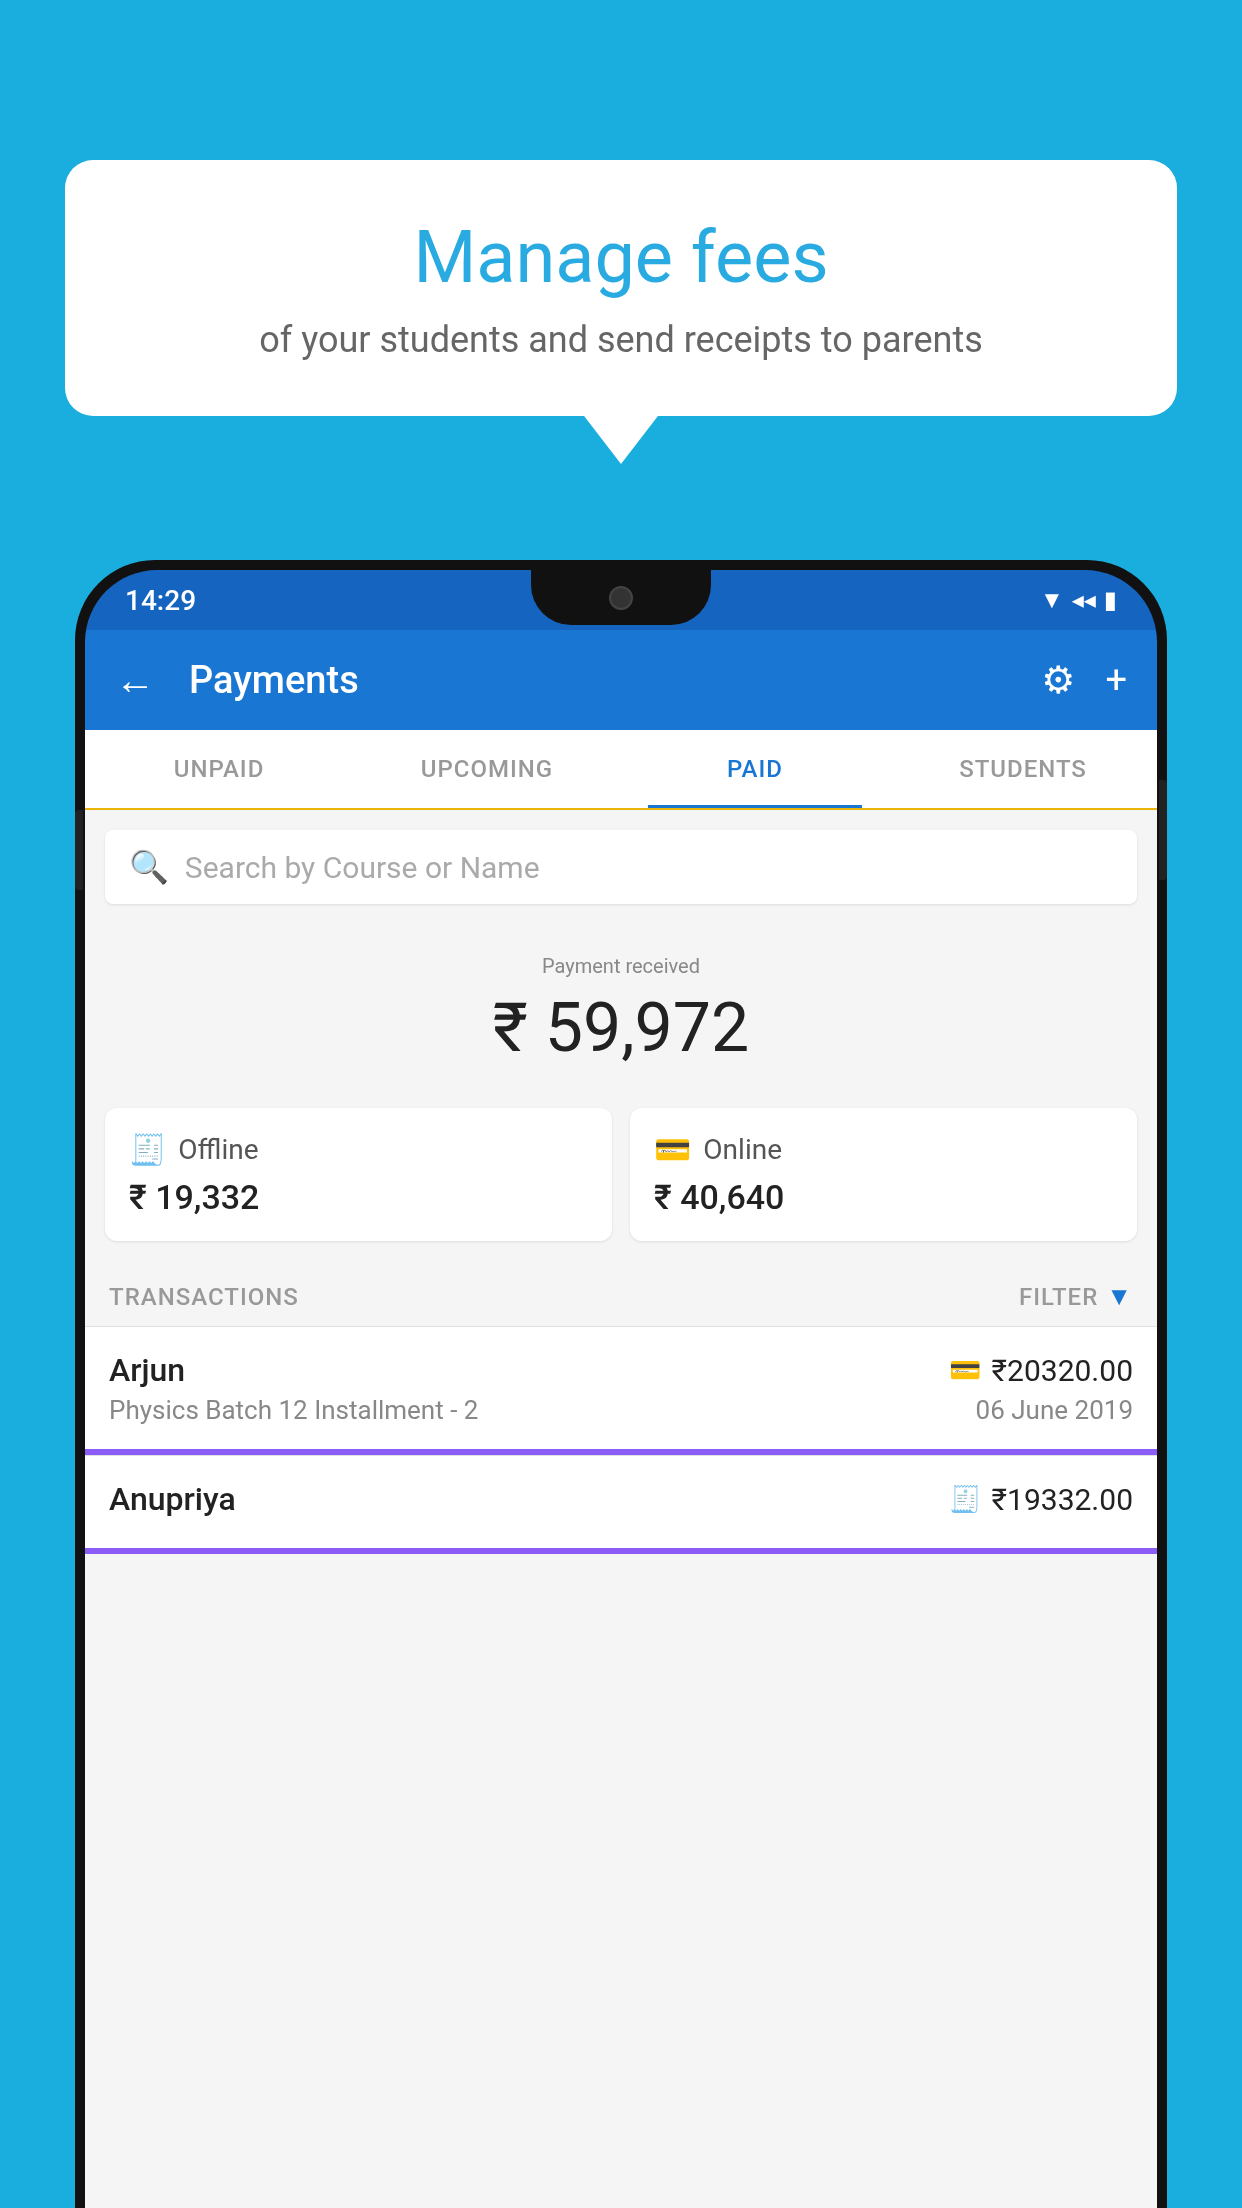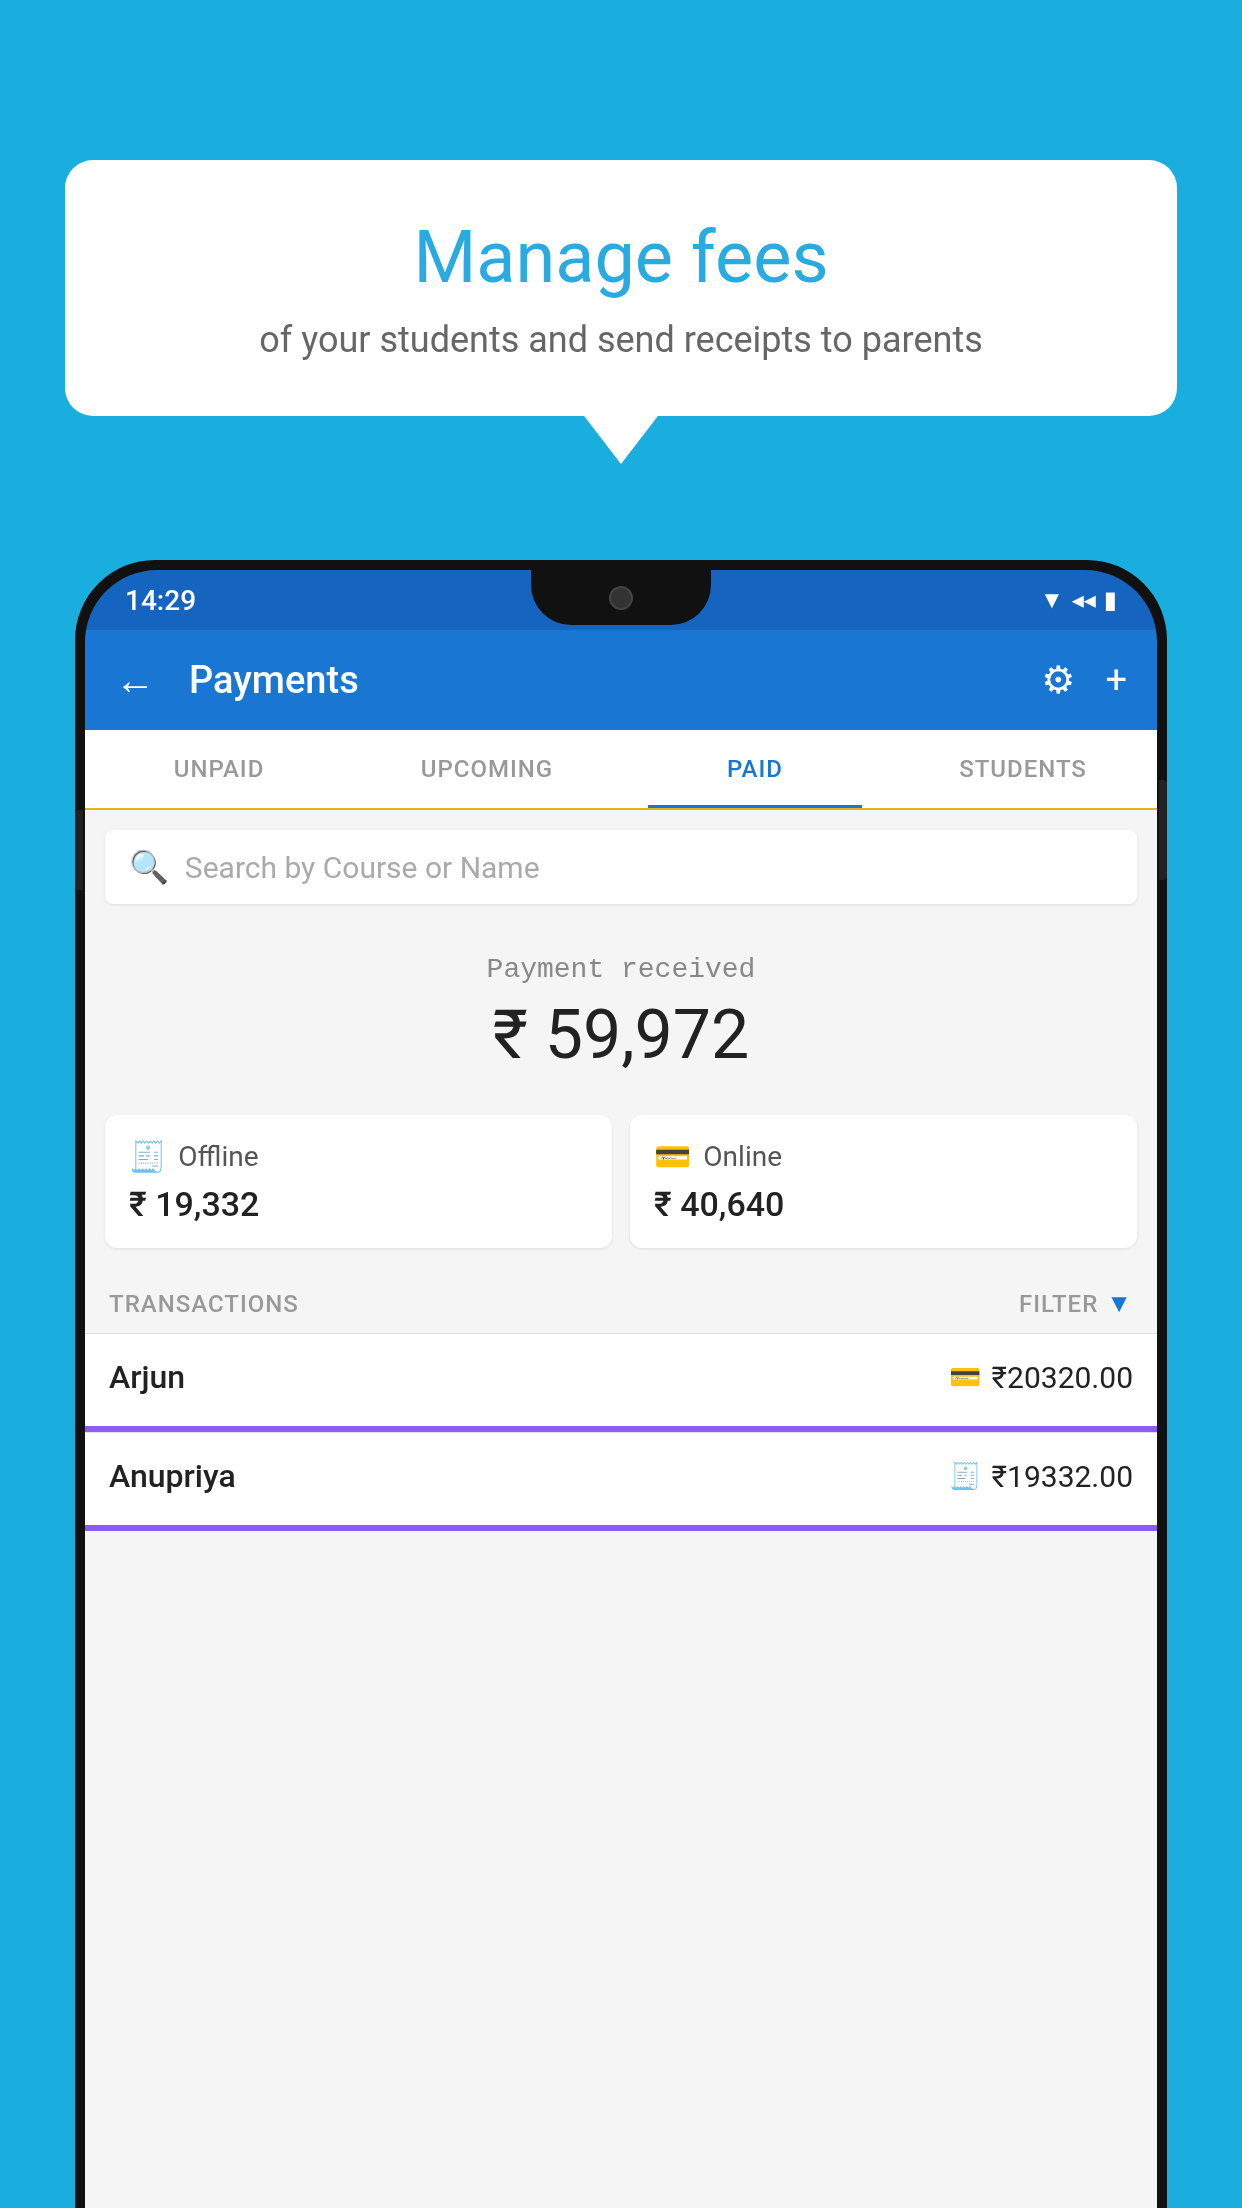--- a/index.html
+++ b/index.html
@@ -250,23 +250,22 @@
 
     
     .payment-summary {
       background: #f5f5f5;
       padding: 30px 0 20px 0;
       text-align: center;
     }
 
     .payment-label {
       color: #888;
-      font-size: 28px;
+      font-size: 20px;
       margin-bottom: 10px;
-      font-family: Liberation Mono, monospace;
     }
 
     .payment-amount {
       color: #222;
       font-size: 68px;
       font-weight: 400;
     }
 
     
     .payment-cards {
@@ -509,20 +508,24 @@
       <div class="divider"></div>
 
       <div class="transaction-row">
         <div class="transaction-top">
           <span class="transaction-name">Arjun</span>
           <div class="transaction-amount-wrap">
             <span class="transaction-icon">💳</span>
             <span class="transaction-amount">₹20320.00</span>
           </div>
         </div>
+        <div class="transaction-bottom">
+          <span class="transaction-desc">Physics Batch 12 Installment - 2</span>
+          <span class="transaction-date">06 June 2019</span>
+        </div>
       </div>
 
       <div class="divider"></div>
 
       <div class="transaction-row">
         <div class="transaction-top">
           <span class="transaction-name">Anupriya</span>
           <div class="transaction-amount-wrap">
             <span class="transaction-icon">🧾</span>
             <span class="transaction-amount">₹19332.00</span>

